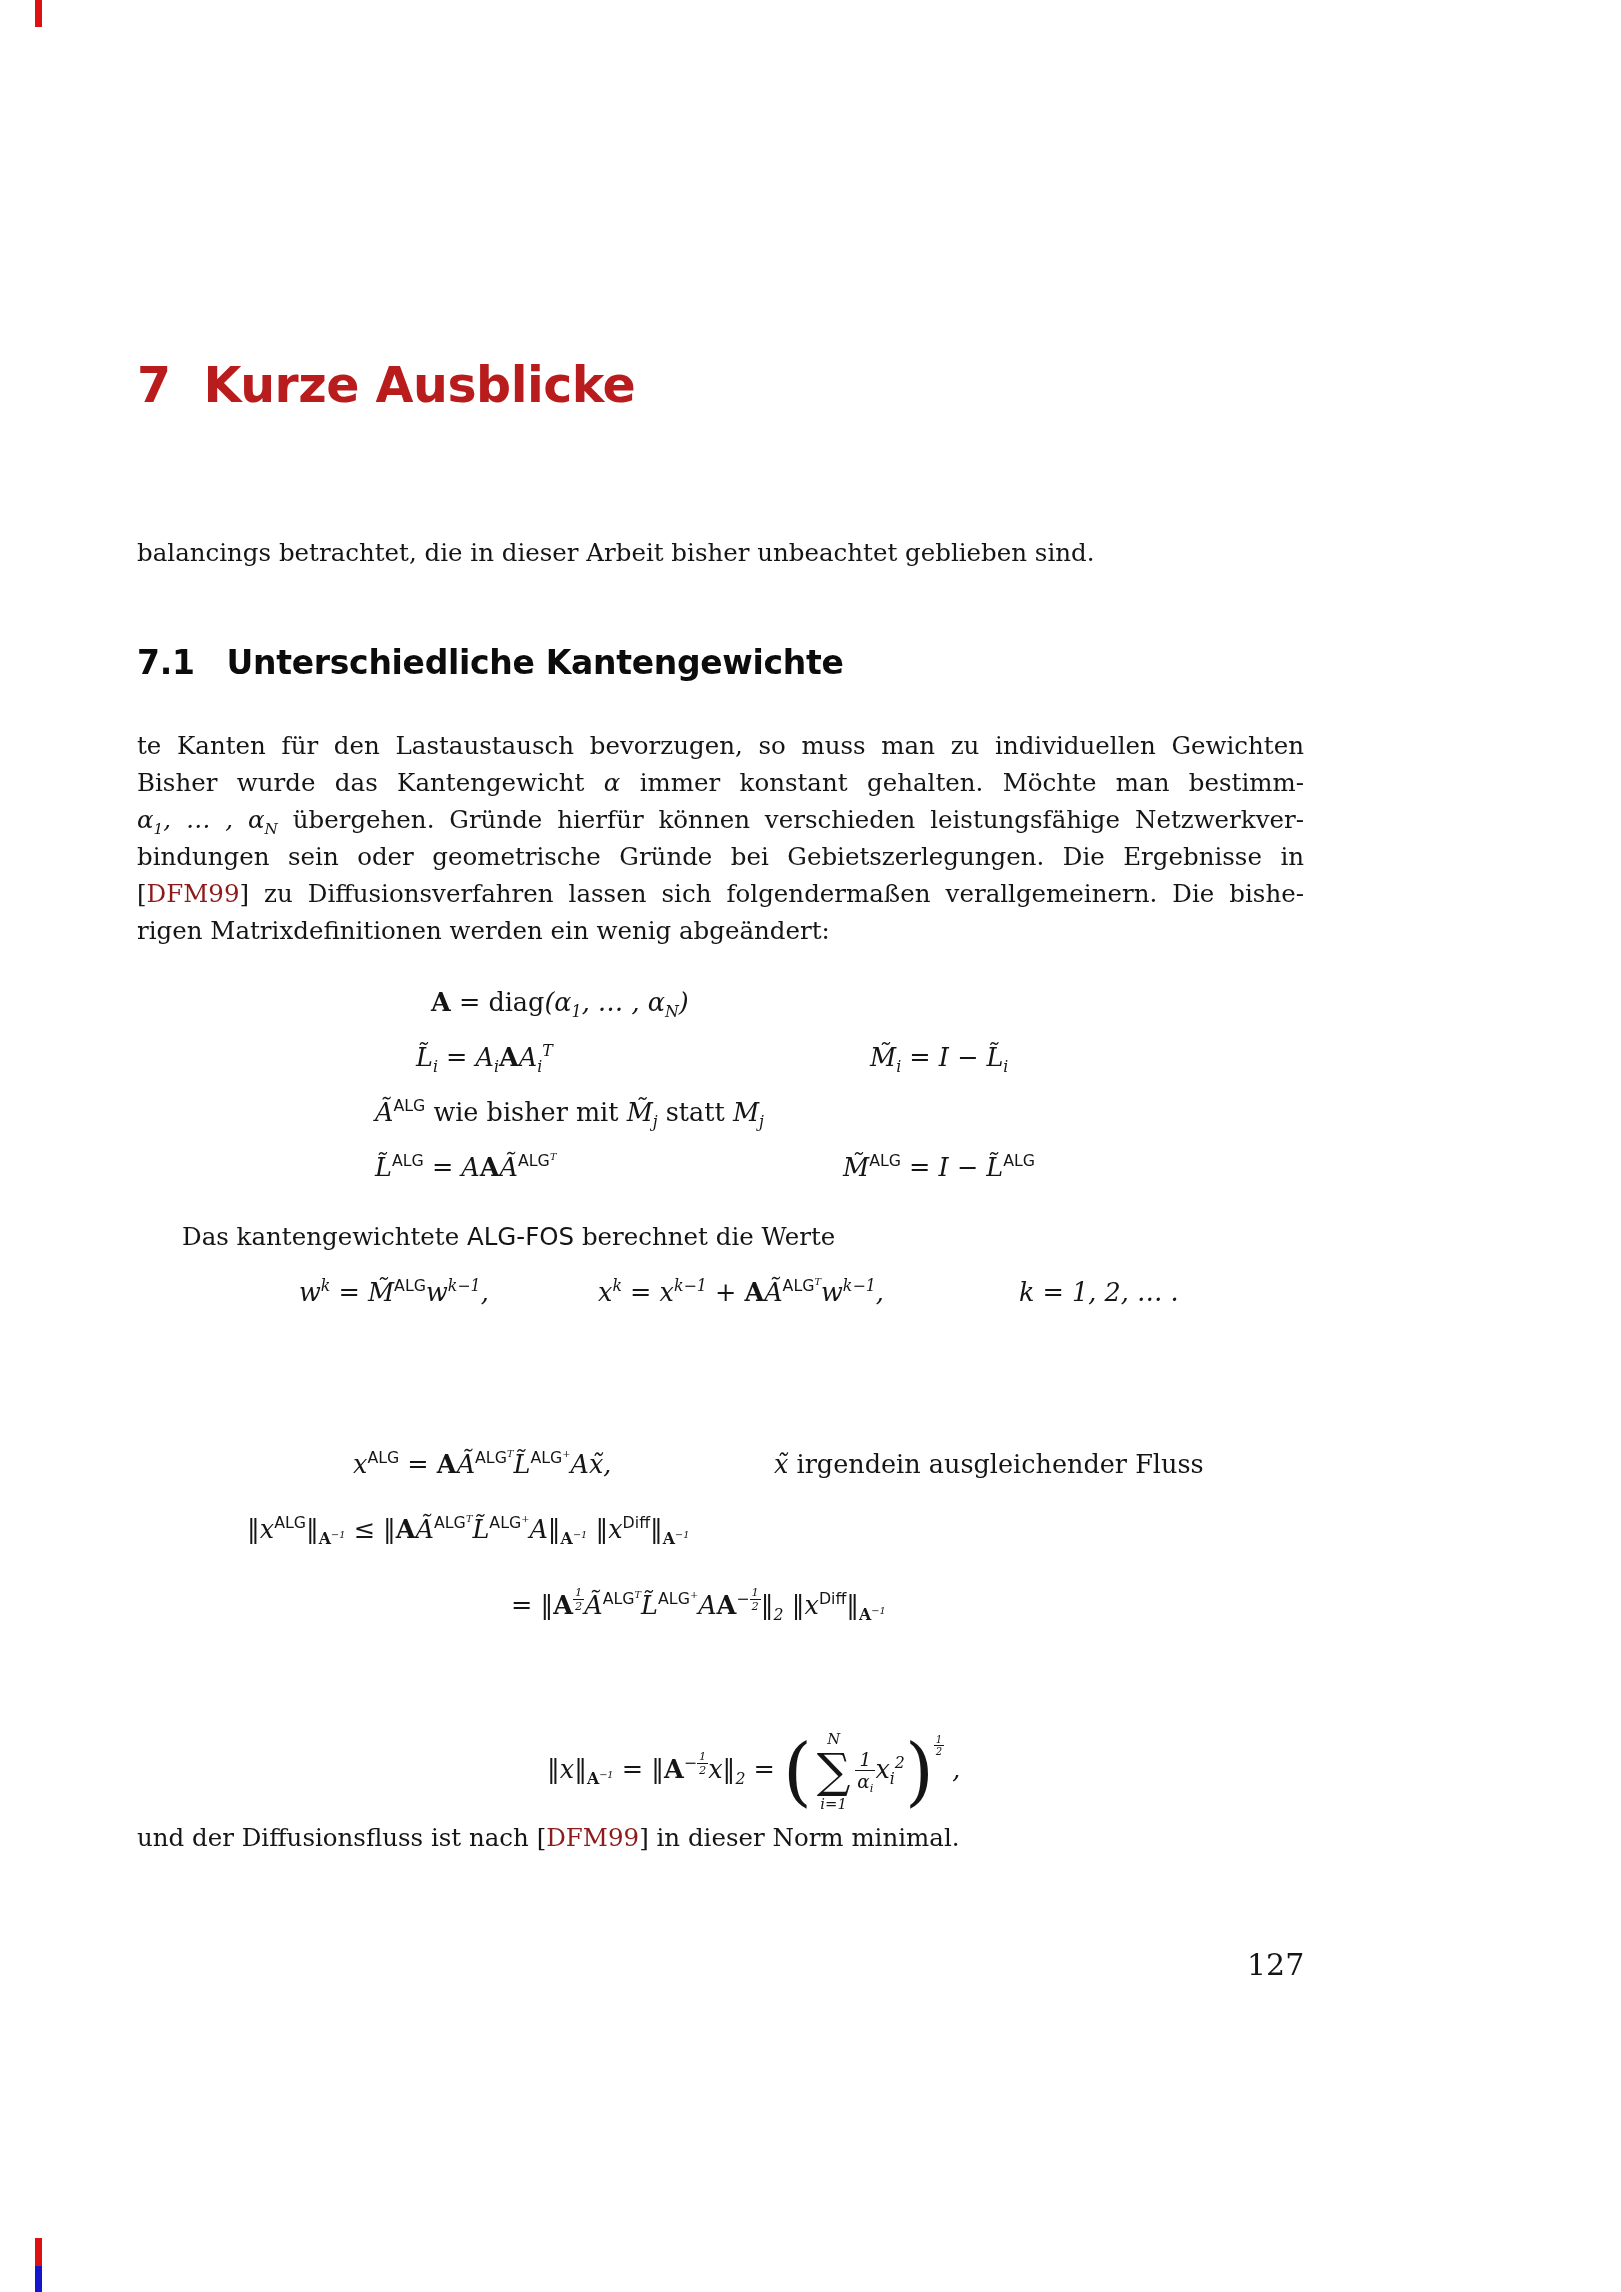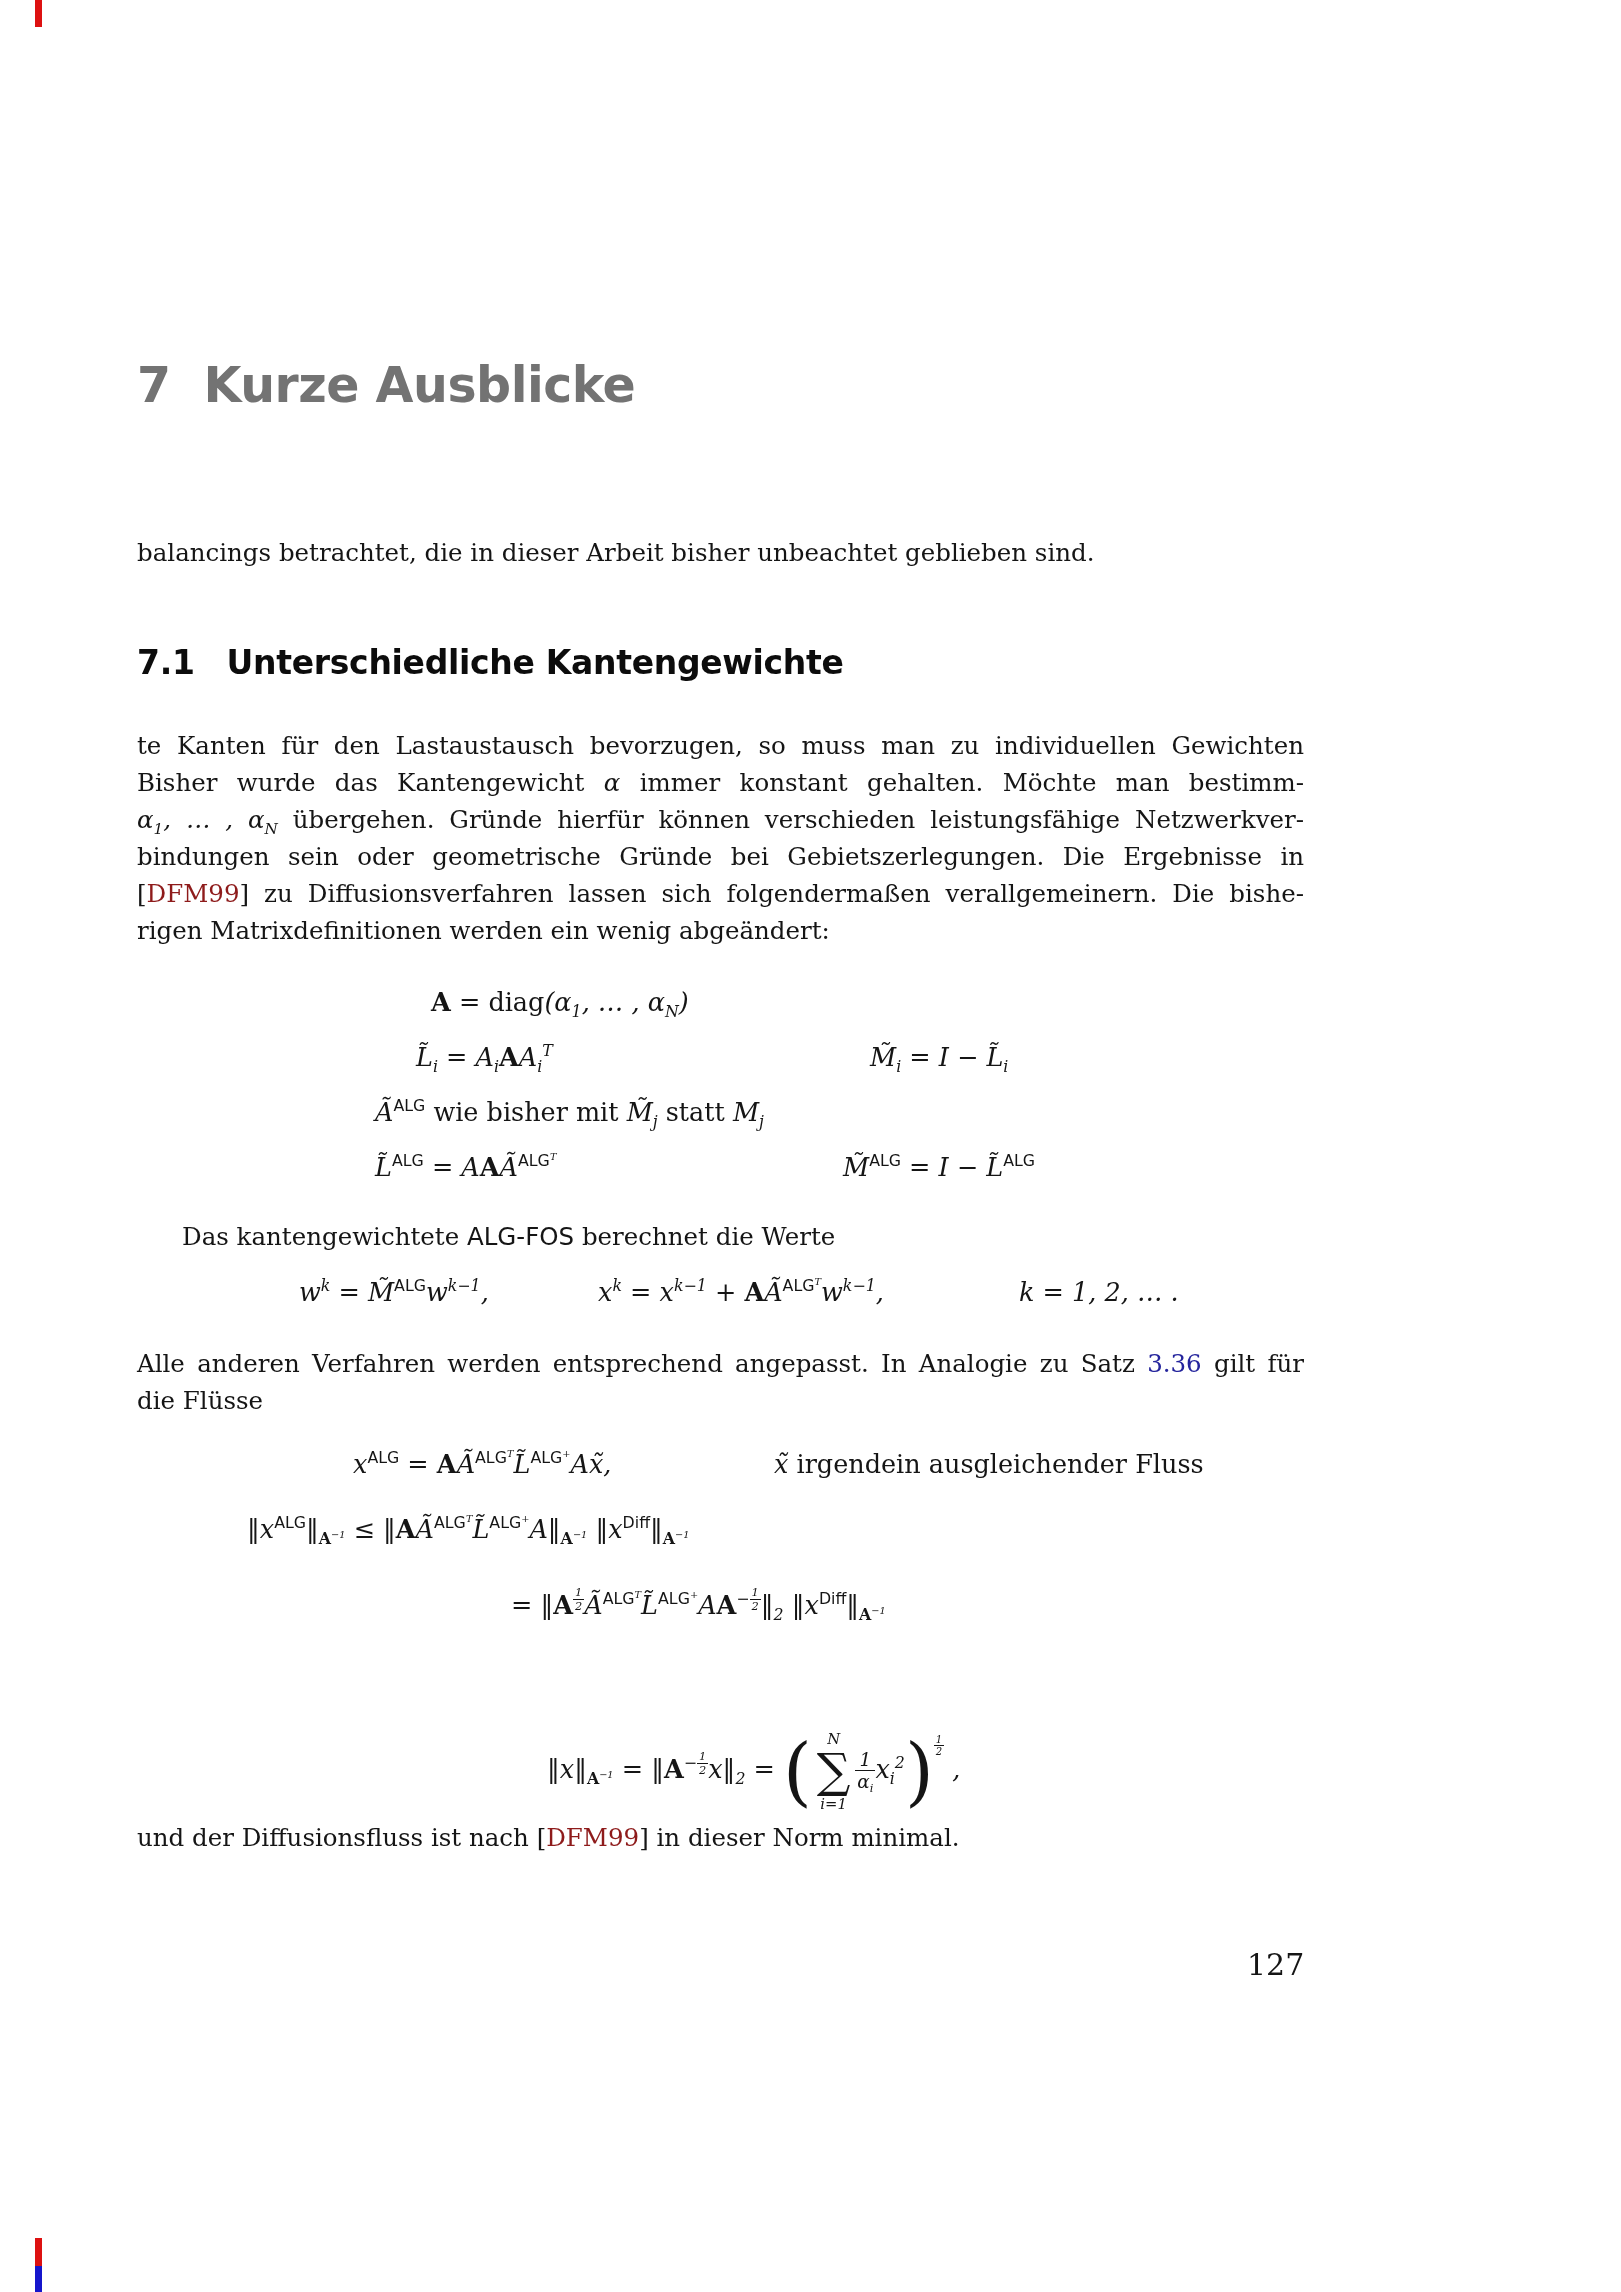--- a/index.html
+++ b/index.html
@@ -5,21 +5,21 @@
   html,body{margin:0;padding:0;background:#ffffff;}
   .page{position:relative;width:1621px;height:2293px;background:#ffffff;
         font-family:"DejaVu Serif",serif;color:#151515;overflow:hidden;}
 
   
   .mark{position:absolute;width:6.9px;left:35px;}
 
   
   .chapter{position:absolute;left:137px;top:357px;margin:0;
            font-family:"DejaVu Sans",sans-serif;font-weight:bold;font-size:49px;
-           letter-spacing:-0.5px;color:#737373;}
+           letter-spacing:-0.5px;color:#b91c1c;}
   .chnum{margin-right:33px;}
   .section{position:absolute;left:137px;top:643px;margin:0;
            font-family:"DejaVu Sans",sans-serif;font-weight:bold;font-size:33px;
            letter-spacing:-0.3px;color:#0c0c0c;}
   .secnum{margin-right:32px;}
 
   
   .para{position:absolute;left:137px;width:1167px;font-size:24.5px;line-height:37px;}
   .para .line{text-align:justify;text-align-last:justify;}
   .para .line.last{text-align-last:auto;}
@@ -125,24 +125,20 @@
   <div class="para algfos">
       <div class="line last"><span>Das kantengewichtete </span><span class="sf">ALG-FOS</span><span> berechnet die Werte</span></div>
     </div>
 
   <div class="eq iter">
     <span><span class="mi">w</span><sup><span class="mi">k</span></sup><span class="mi"> = M̃</span><sup><span class="sf">ALG</span></sup><span class="mi">w</span><sup><span class="mi">k−1</span></sup><span class="mi">,</span></span>
     <span><span class="mi">x</span><sup><span class="mi">k</span></sup><span class="mi"> = x</span><sup><span class="mi">k−1</span></sup><span class="mi"> + </span><span class="frak">A</span><span class="mi">Ã</span><sup><span class="sf">ALG</span><sup><span class="mi">T</span></sup></sup><span class="mi">w</span><sup><span class="mi">k−1</span></sup><span class="mi">,</span></span>
     <span><span class="mi">k = 1, 2, … .</span></span>
   </div>
 
-  <div class="para p3">
-      <div class="line"><span>Alle anderen Verfahren werden entsprechend angepasst. In Analogie zu Satz </span><span class="ref">3.36</span><span> gilt für</span></div>
-      <div class="line last"><span>die Flüsse</span></div>
-    </div>
 
   <div class="eq fr1">
     <span><span class="mi">x</span><sup><span class="sf">ALG</span></sup><span class="mi"> = </span><span class="frak">A</span><span class="mi">Ã</span><sup><span class="sf">ALG</span><sup><span class="mi">T</span></sup></sup><span class="mi">L̃</span><sup><span class="sf">ALG</span><sup><span class="mi">+</span></sup></sup><span class="mi">Ax̃,</span></span>
     <span><span class="mi">x̃ </span><span class="rm">irgendein ausgleichender Fluss</span></span>
   </div>
   <div class="eq fr2">
     <span><span class="mi">‖x</span><sup><span class="sf">ALG</span></sup><span class="mi">‖</span><sub><span class="frak">A</span><sup><span class="mi">−1</span></sup></sub><span class="mi"> ≤ ‖</span><span class="frak">A</span><span class="mi">Ã</span><sup><span class="sf">ALG</span><sup><span class="mi">T</span></sup></sup><span class="mi">L̃</span><sup><span class="sf">ALG</span><sup><span class="mi">+</span></sup></sup><span class="mi">A‖</span><sub><span class="frak">A</span><sup><span class="mi">−1</span></sup></sub><span class="mi"> ‖x</span><sup><span class="sf">Diff</span></sup><span class="mi">‖</span><sub><span class="frak">A</span><sup><span class="mi">−1</span></sup></sub></span>
   </div>
   <div class="eq fr3">
     <span><span class="mi">= ‖</span><span class="frak">A</span><sup><span class="frac">

